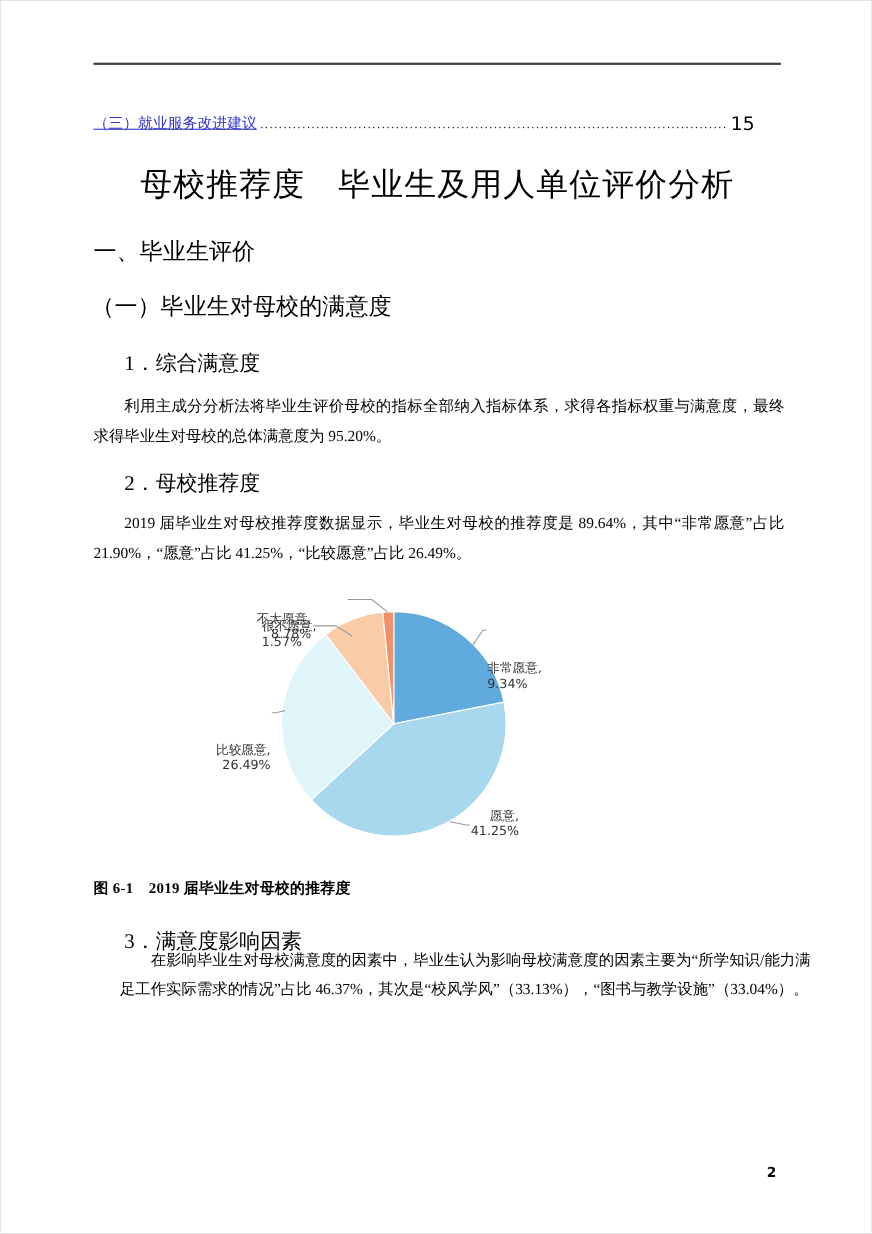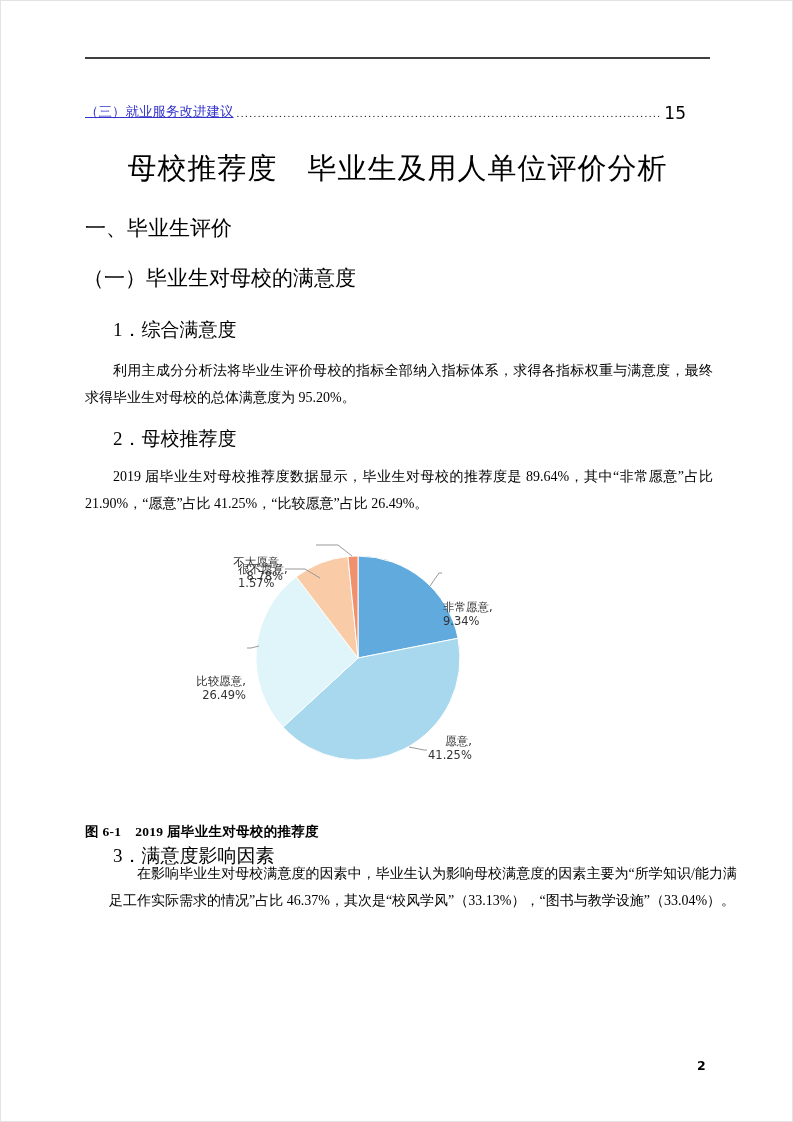--- a/index.html
+++ b/index.html
@@ -31,21 +31,21 @@
   
   .chart{left:180px;top:528px;width:340px;height:266px;}
   .chart svg{position:absolute;left:0;top:0;}
   .pie-label{position:absolute;font-family:"DejaVu Sans","Liberation Sans",sans-serif;font-size:11.5px;line-height:14px;color:#333;white-space:nowrap;}
   .pl-0{left:263px;top:28px;text-align:left;margin-top:44px;}
   .pl-1{left:248px;top:206px;text-align:right;}
   .pl-2{left:7px;top:106px;width:59px;text-align:right;margin-top:40px;}
   .pl-3{left:45px;top:27px;width:58px;text-align:right;}
   .pl-4{left:58px;top:4px;width:59px;margin-top:30px;}
   
-  .fig-caption{left:85px;top:799px;font-size:13.5px;font-weight:bold;letter-spacing:.3px;margin-top:24px;}
+  .fig-caption{left:85px;top:799px;font-size:13.5px;font-weight:bold;letter-spacing:.3px;}
   
   .page-number{left:697px;top:1058px;font-size:12.5px;font-weight:bold;font-family:"DejaVu Sans","Liberation Sans",sans-serif;}
 </style>
 </head>
 <body>
 
 <div class="abs header-rule"></div>
 
 <div class="abs toc-line">
   <span class="toc-link">（三）就业服务改进建议</span>

